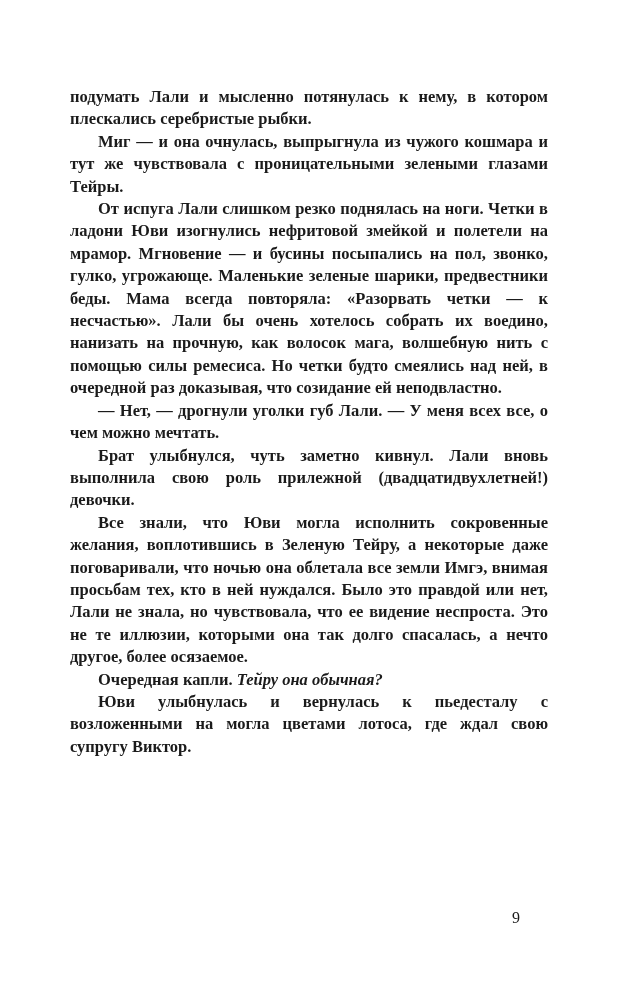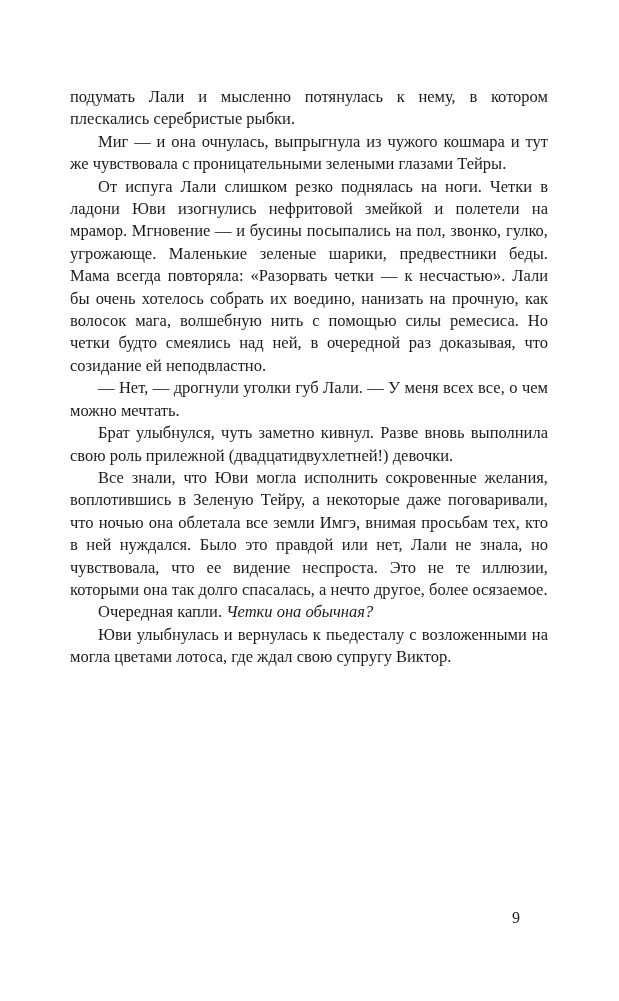--- a/index.html
+++ b/index.html
@@ -25,20 +25,21 @@
   }
   .text-block {
     position: absolute;
     top: 86px;
     left: 70px;
     width: 478px;
     font-size: 16.5px;
     line-height: 22.4px;
     text-align: justify;
     hyphens: auto;
+    font-weight: bold;
     -webkit-hyphens: auto;
   }
   .para {
     margin: 0;
     padding: 0;
     text-indent: 28px;
   }
   .para.no-indent {
     text-indent: 0;
   }
@@ -59,21 +60,21 @@
 </style>
 </head>
 <body>
 
 <div class="page">
   <div class="text-block">
       <p class="para no-indent"><span>подумать Лали и мысленно потянулась к нему, в котором плескались серебристые рыбки.</span></p>
       <p class="para"><span>Миг — и она очнулась, выпрыгнула из чужого кошмара и тут же чувствовала с проницательными зелеными глазами Тейры.</span></p>
       <p class="para"><span>От испуга Лали слишком резко поднялась на ноги. Четки в ладони Юви изогнулись нефритовой змейкой и полетели на мрамор. Мгновение — и бусины посыпались на пол, звонко, гулко, угрожающе. Маленькие зеленые шарики, предвестники беды. Мама всегда повторяла: «Разорвать четки — к несчастью». Лали бы очень хотелось собрать их воедино, нанизать на прочную, как волосок мага, волшебную нить с помощью силы ремесиса. Но четки будто смеялись над ней, в очередной раз доказывая, что созидание ей неподвластно.</span></p>
       <p class="para"><span>— Нет, — дрогнули уголки губ Лали. — У меня всех все, о чем можно мечтать.</span></p>
-      <p class="para"><span>Брат улыбнулся, чуть заметно кивнул. Разве вновь выполнила свою роль прилежной (двадцатидвухлетней!) девочки.</span></p>
+      <p class="para"><span>Брат улыбнулся, чуть заметно кивнул. Лали вновь выполнила свою роль прилежной (двадцатидвухлетней!) девочки.</span></p>
       <p class="para"><span>Все знали, что Юви могла исполнить сокровенные желания, воплотившись в Зеленую Тейру, а некоторые даже поговаривали, что ночью она облетала все земли Имгэ, внимая просьбам тех, кто в ней нуждался. Было это правдой или нет, Лали не знала, но чувствовала, что ее видение неспроста. Это не те иллюзии, которыми она так долго спасалась, а нечто другое, более осязаемое.</span></p>
-      <p class="para"><span>Очередная капли. </span><span class="italic">Четки она обычная?</span></p>
+      <p class="para"><span>Очередная капли. </span><span class="italic">Тейру она обычная?</span></p>
       <p class="para"><span>Юви улыбнулась и вернулась к пьедесталу с возложенными на могла цветами лотоса, где ждал свою супругу Виктор.</span></p>
     </div>
   <div class="page-footer">
     <span>9</span>
   </div>
 </div>
 
 </body></html>

